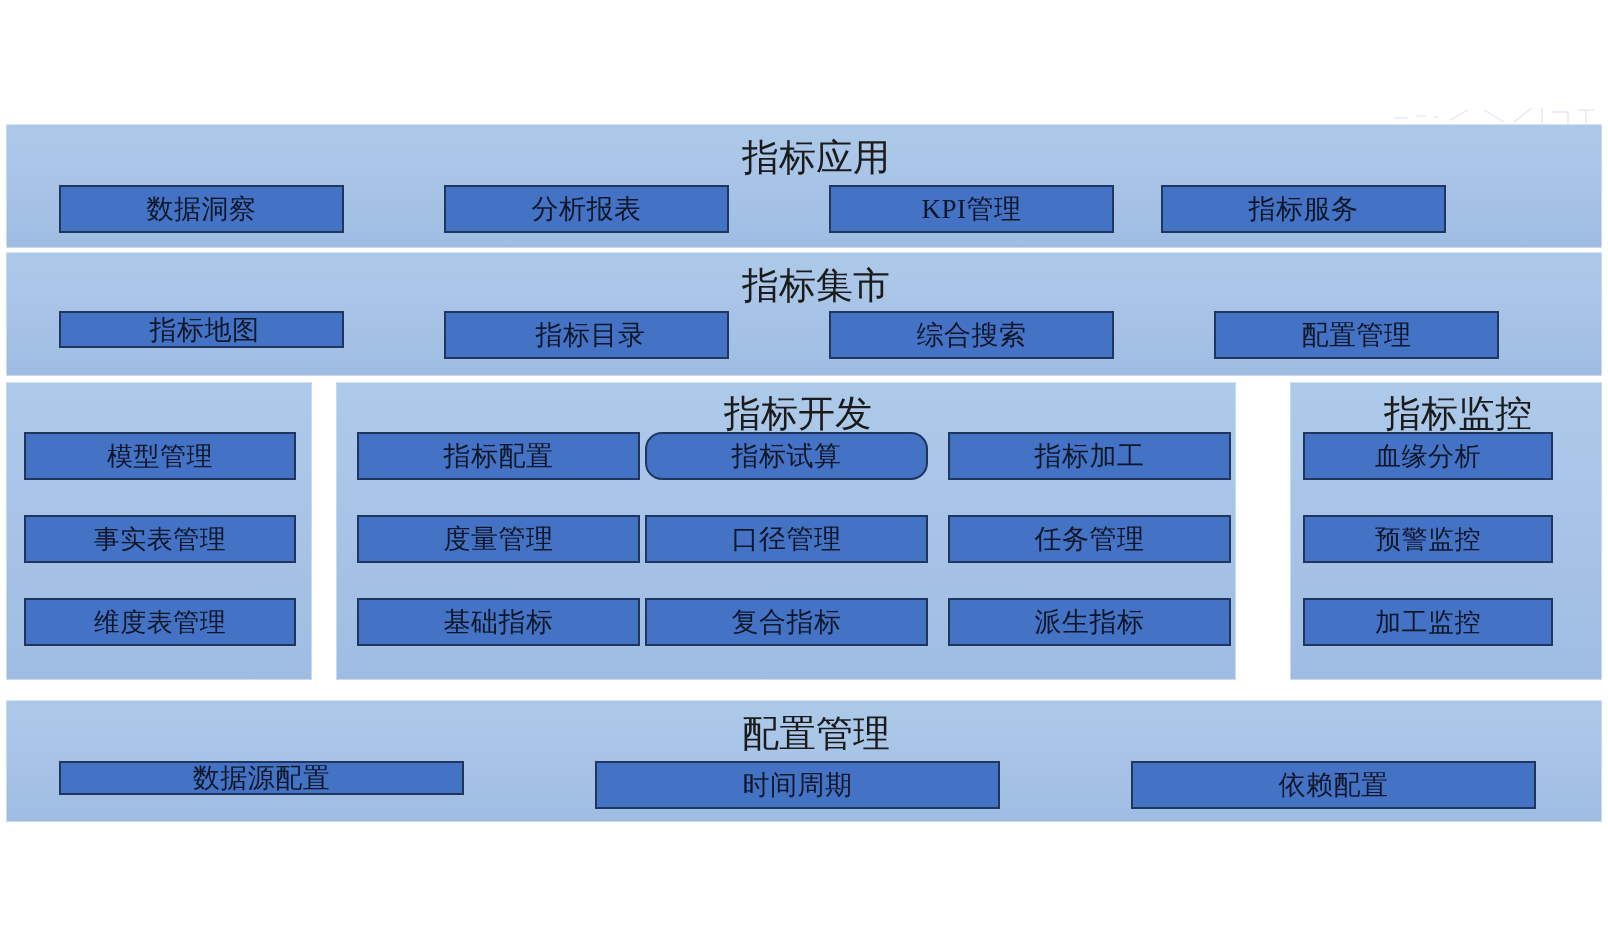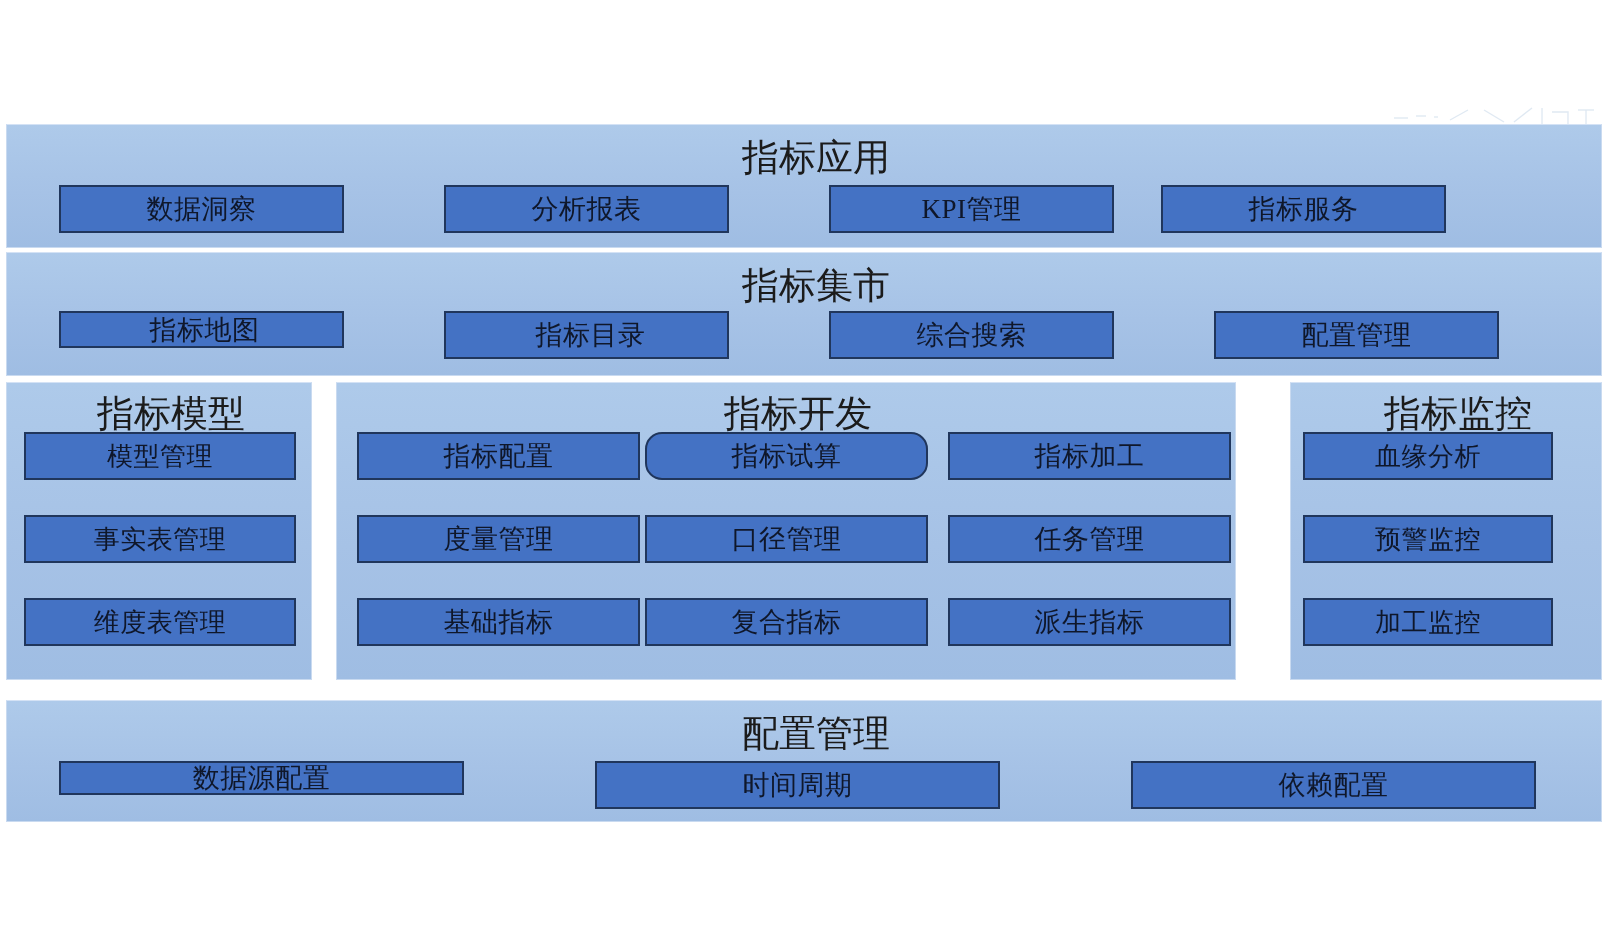--- a/index.html
+++ b/index.html
@@ -119,21 +119,20 @@
   <div class="band" id="band-market">
     <div class="band-title row-title">指标集市</div>
 
     <div class="btn" style="left:52px;  top:58px; width:285px; height:37px;padding-left:6px;">指标地图</div>
     <div class="btn" style="left:437px; top:58px; width:285px; height:48px;padding-left:8px;">指标目录</div>
     <div class="btn" style="left:822px; top:58px; width:285px; height:48px;">综合搜索</div>
     <div class="btn" style="left:1207px; top:58px; width:285px; height:48px;">配置管理</div>
   </div>
 
   <div class="band" id="col-model">
-    <div class="band-title col-title">指标模型</div>
 
     <div class="btn small" style="left:17px; top:49px;  width:272px; height:48px;">模型管理</div>
     <div class="btn small" style="left:17px; top:132px; width:272px; height:48px;">事实表管理</div>
     <div class="btn small" style="left:17px; top:215px; width:272px; height:48px;">维度表管理</div>
   </div>
 
   <div class="band" id="col-dev">
     <div class="band-title col-title">指标开发</div>
 
     <div class="btn" style="left:20px;  top:49px;  width:283px; height:48px;">指标配置</div>

